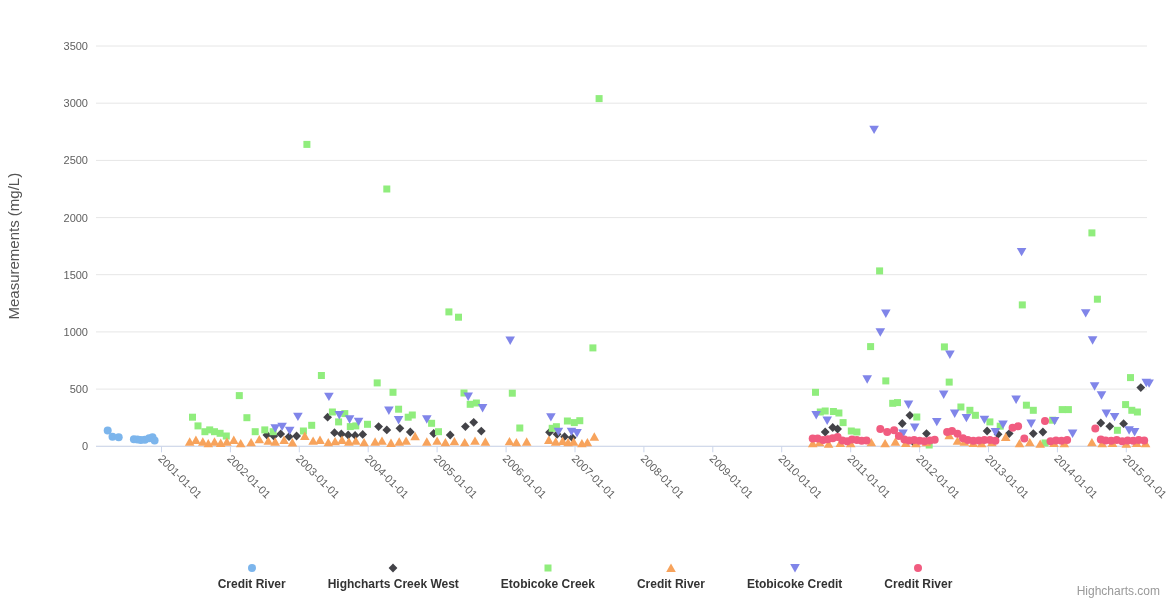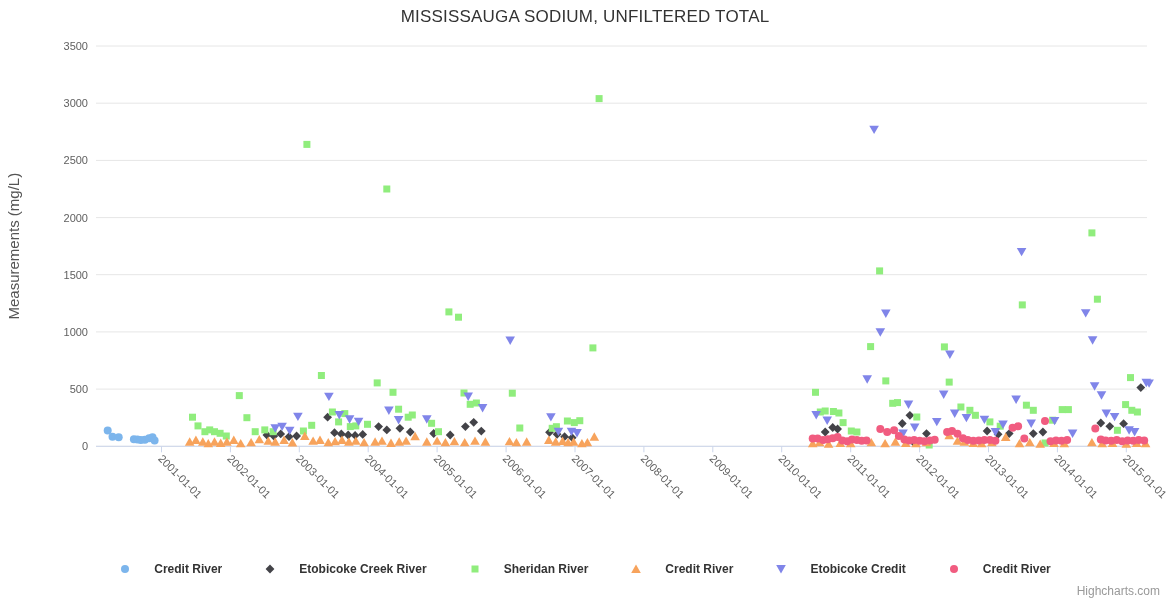--- a/index.html
+++ b/index.html
@@ -11,33 +11,32 @@
     position:absolute;top:7px;left:0;width:100%;text-align:center;
     font-size:17px;color:#333333;letter-spacing:.2px;
   }
   #plot-svg{position:absolute;top:0;left:0;}
   .ylabel{font-size:11px;fill:#606060;}
   .xlabel{font-size:11px;fill:#606060;}
   #legend{
     position:absolute;top:562px;left:0;width:100%;
     display:flex;justify-content:center;align-items:center;gap:42px;
   }
-  .legend-item{display:flex;align-items:center;gap:23px;cursor:pointer;}
+  .legend-item{display:flex;align-items:center;gap:3px;cursor:pointer;flex-direction:column;}
   .legend-item svg{display:block;}
   .legend-label{font-size:12px;font-weight:bold;color:#333333;}
   #credits{
     position:absolute;top:584px;right:10px;
     font-size:12px;color:#999999;cursor:pointer;
   }
 </style>
 </head>
 <body>
 
 <div id="chart">
-  <div id="chart-title">MISSISSAUGA SODIUM, UNFILTERED TOTAL</div>
   <svg id="plot-svg" width="1170" height="600" viewBox="0 0 1170 600">
       <g>
         <path d="M96 446.3 H1147" stroke="#e6e6e6" stroke-width="1" fill="none"></path>
         <path d="M96 389.1 H1147" stroke="#e6e6e6" stroke-width="1" fill="none"></path>
         <path d="M96 331.9 H1147" stroke="#e6e6e6" stroke-width="1" fill="none"></path>
         <path d="M96 274.7 H1147" stroke="#e6e6e6" stroke-width="1" fill="none"></path>
         <path d="M96 217.6 H1147" stroke="#e6e6e6" stroke-width="1" fill="none"></path>
         <path d="M96 160.4 H1147" stroke="#e6e6e6" stroke-width="1" fill="none"></path>
         <path d="M96 103.2 H1147" stroke="#e6e6e6" stroke-width="1" fill="none"></path>
         <path d="M96 46.0 H1147" stroke="#e6e6e6" stroke-width="1" fill="none"></path>
@@ -411,27 +410,27 @@
       <span class="legend-item">
         <svg width="12" height="12">
           <circle cx="6" cy="6" r="4" fill="#7cb5ec"></circle>
         </svg>
         <span class="legend-label">Credit River</span>
       </span>
       <span class="legend-item">
         <svg width="12" height="12">
           <path d="M6 1.5999999999999996 L10.4 6 L6 10.4 L1.5999999999999996 6 Z" fill="#434348"></path>
         </svg>
-        <span class="legend-label">Etobicoke Creek River</span>
+        <span class="legend-label">Highcharts Creek West</span>
       </span>
       <span class="legend-item">
         <svg width="12" height="12">
           <rect x="2.5" y="2.5" width="7" height="7" fill="#90ed7d"></rect>
         </svg>
-        <span class="legend-label">Sheridan River</span>
+        <span class="legend-label">Etobicoke Creek</span>
       </span>
       <span class="legend-item">
         <svg width="12" height="12">
           <path d="M6 1.5999999999999996 L10.8 10 L1.2000000000000002 10 Z" fill="#f7a35c"></path>
         </svg>
         <span class="legend-label">Credit River</span>
       </span>
       <span class="legend-item">
         <svg width="12" height="12">
           <path d="M6 10.4 L10.8 2 L1.2000000000000002 2 Z" fill="#8085e9"></path>

